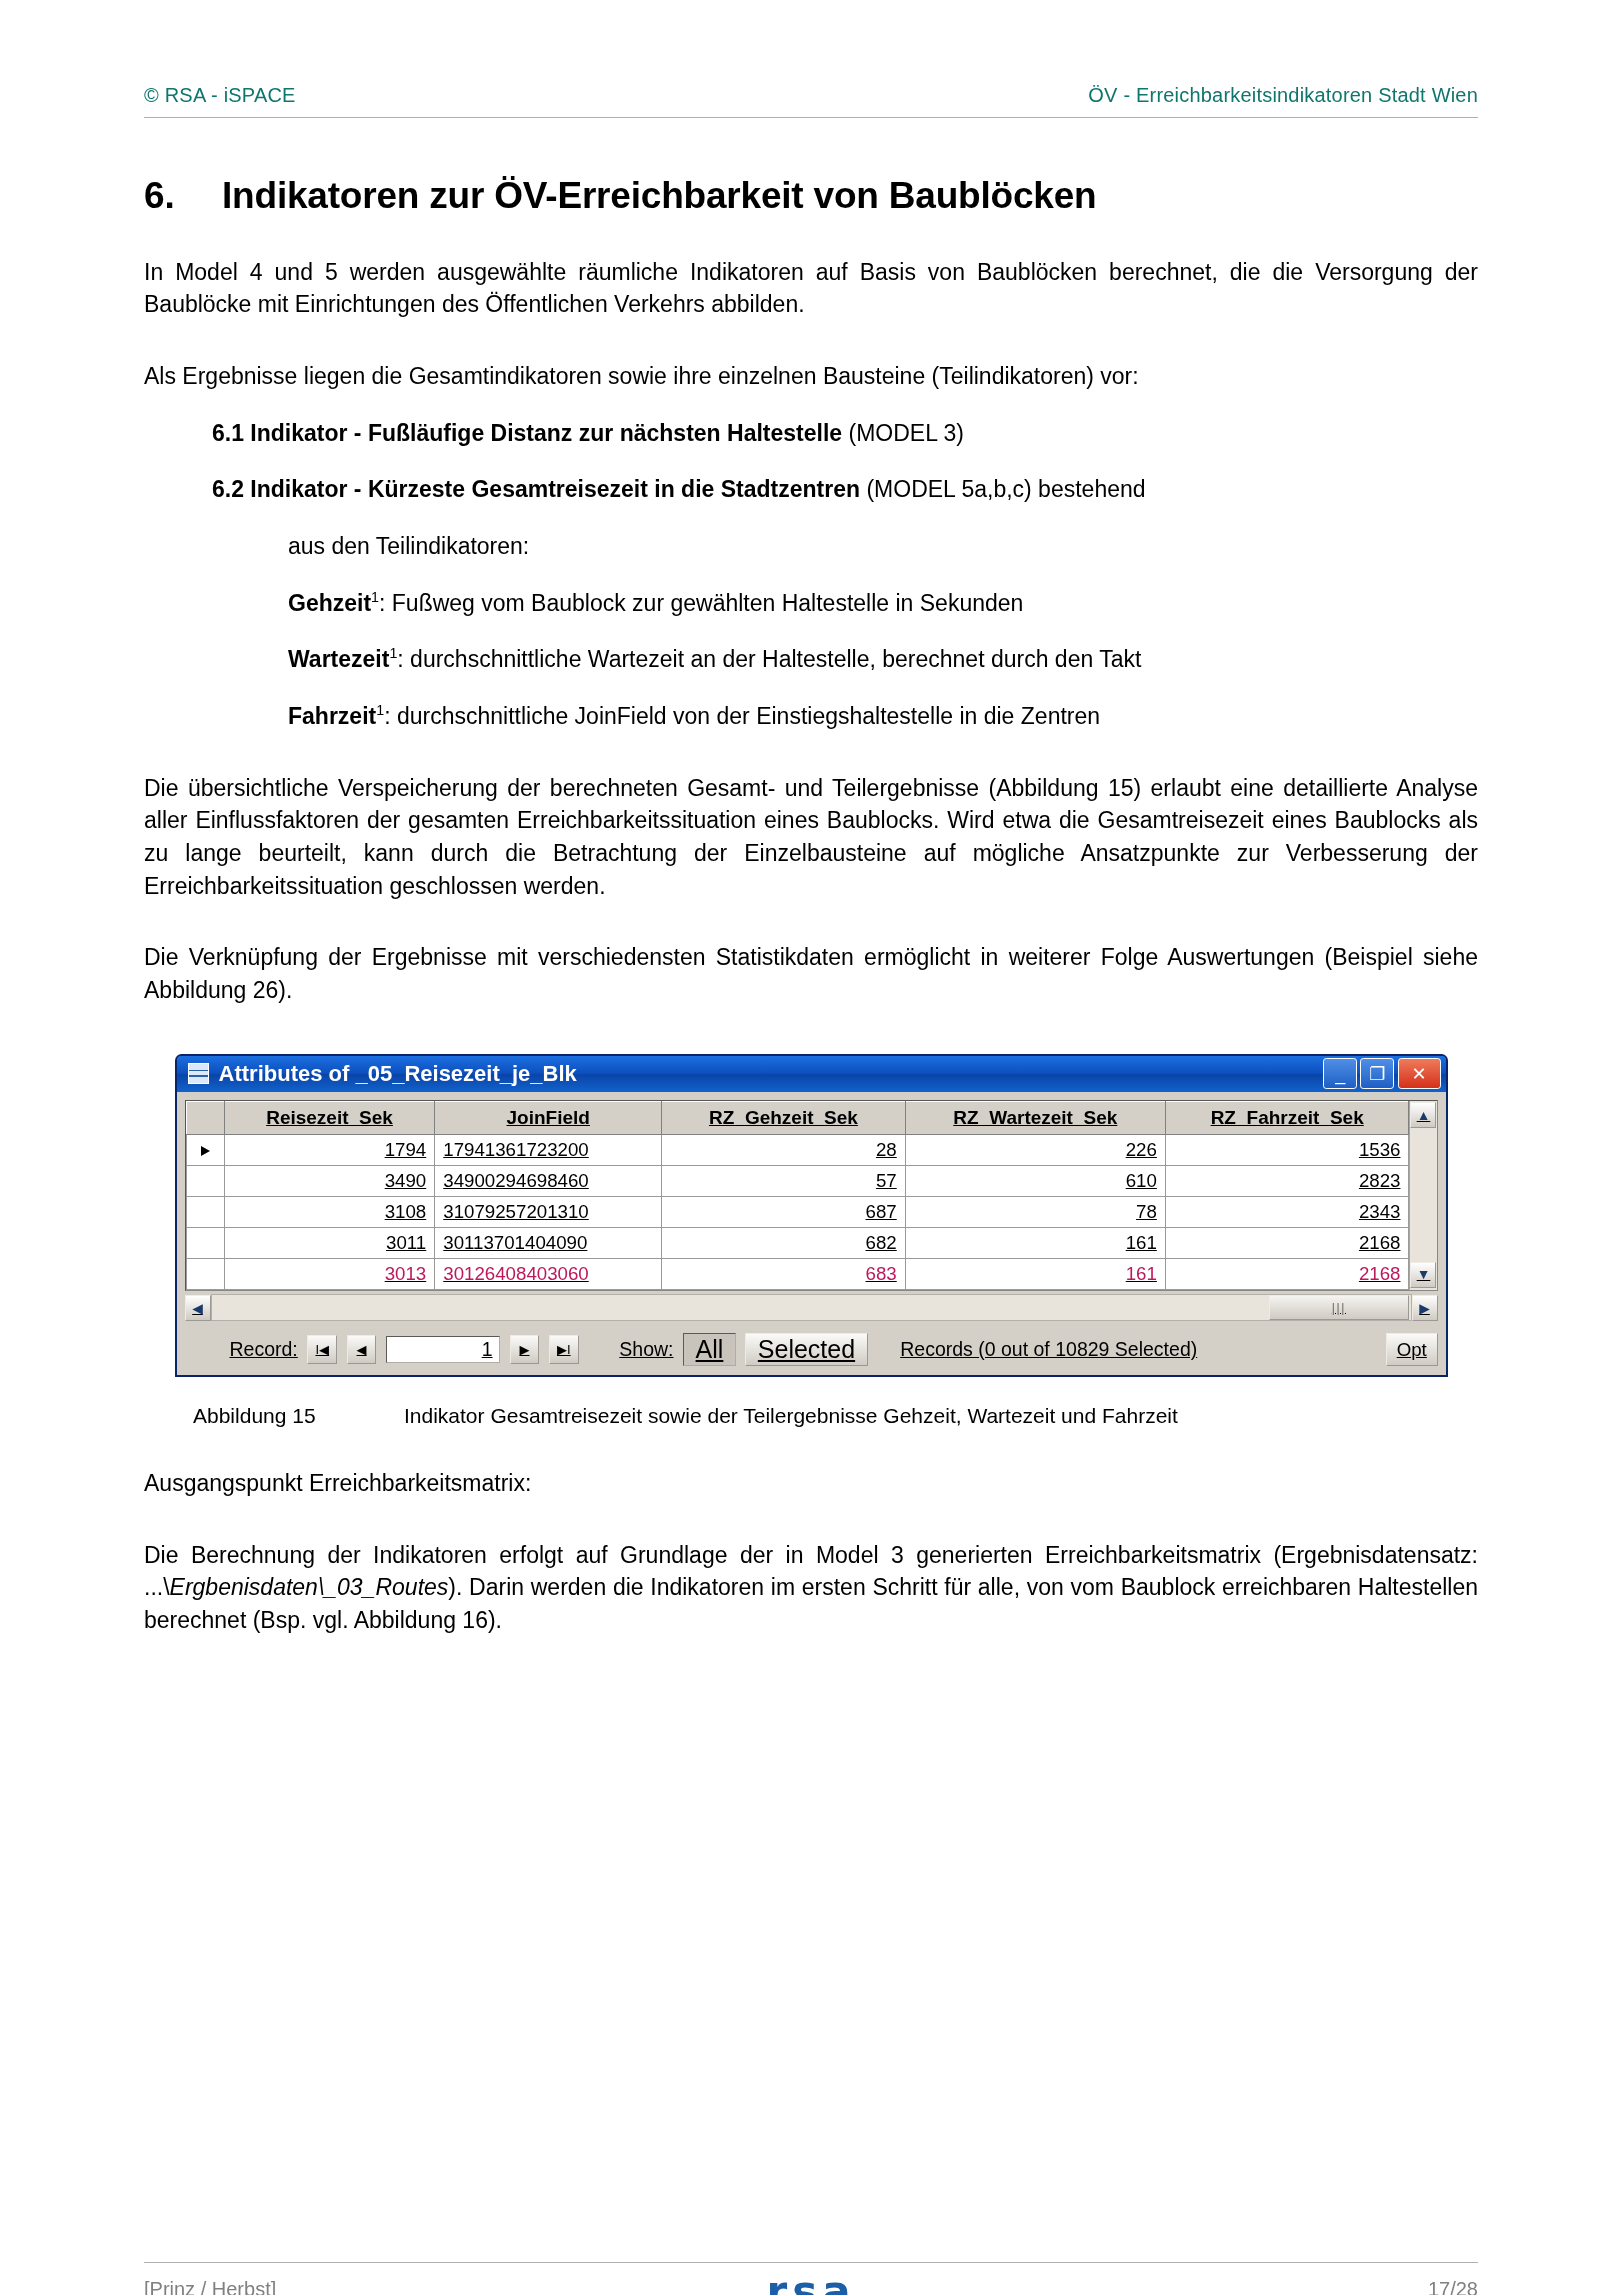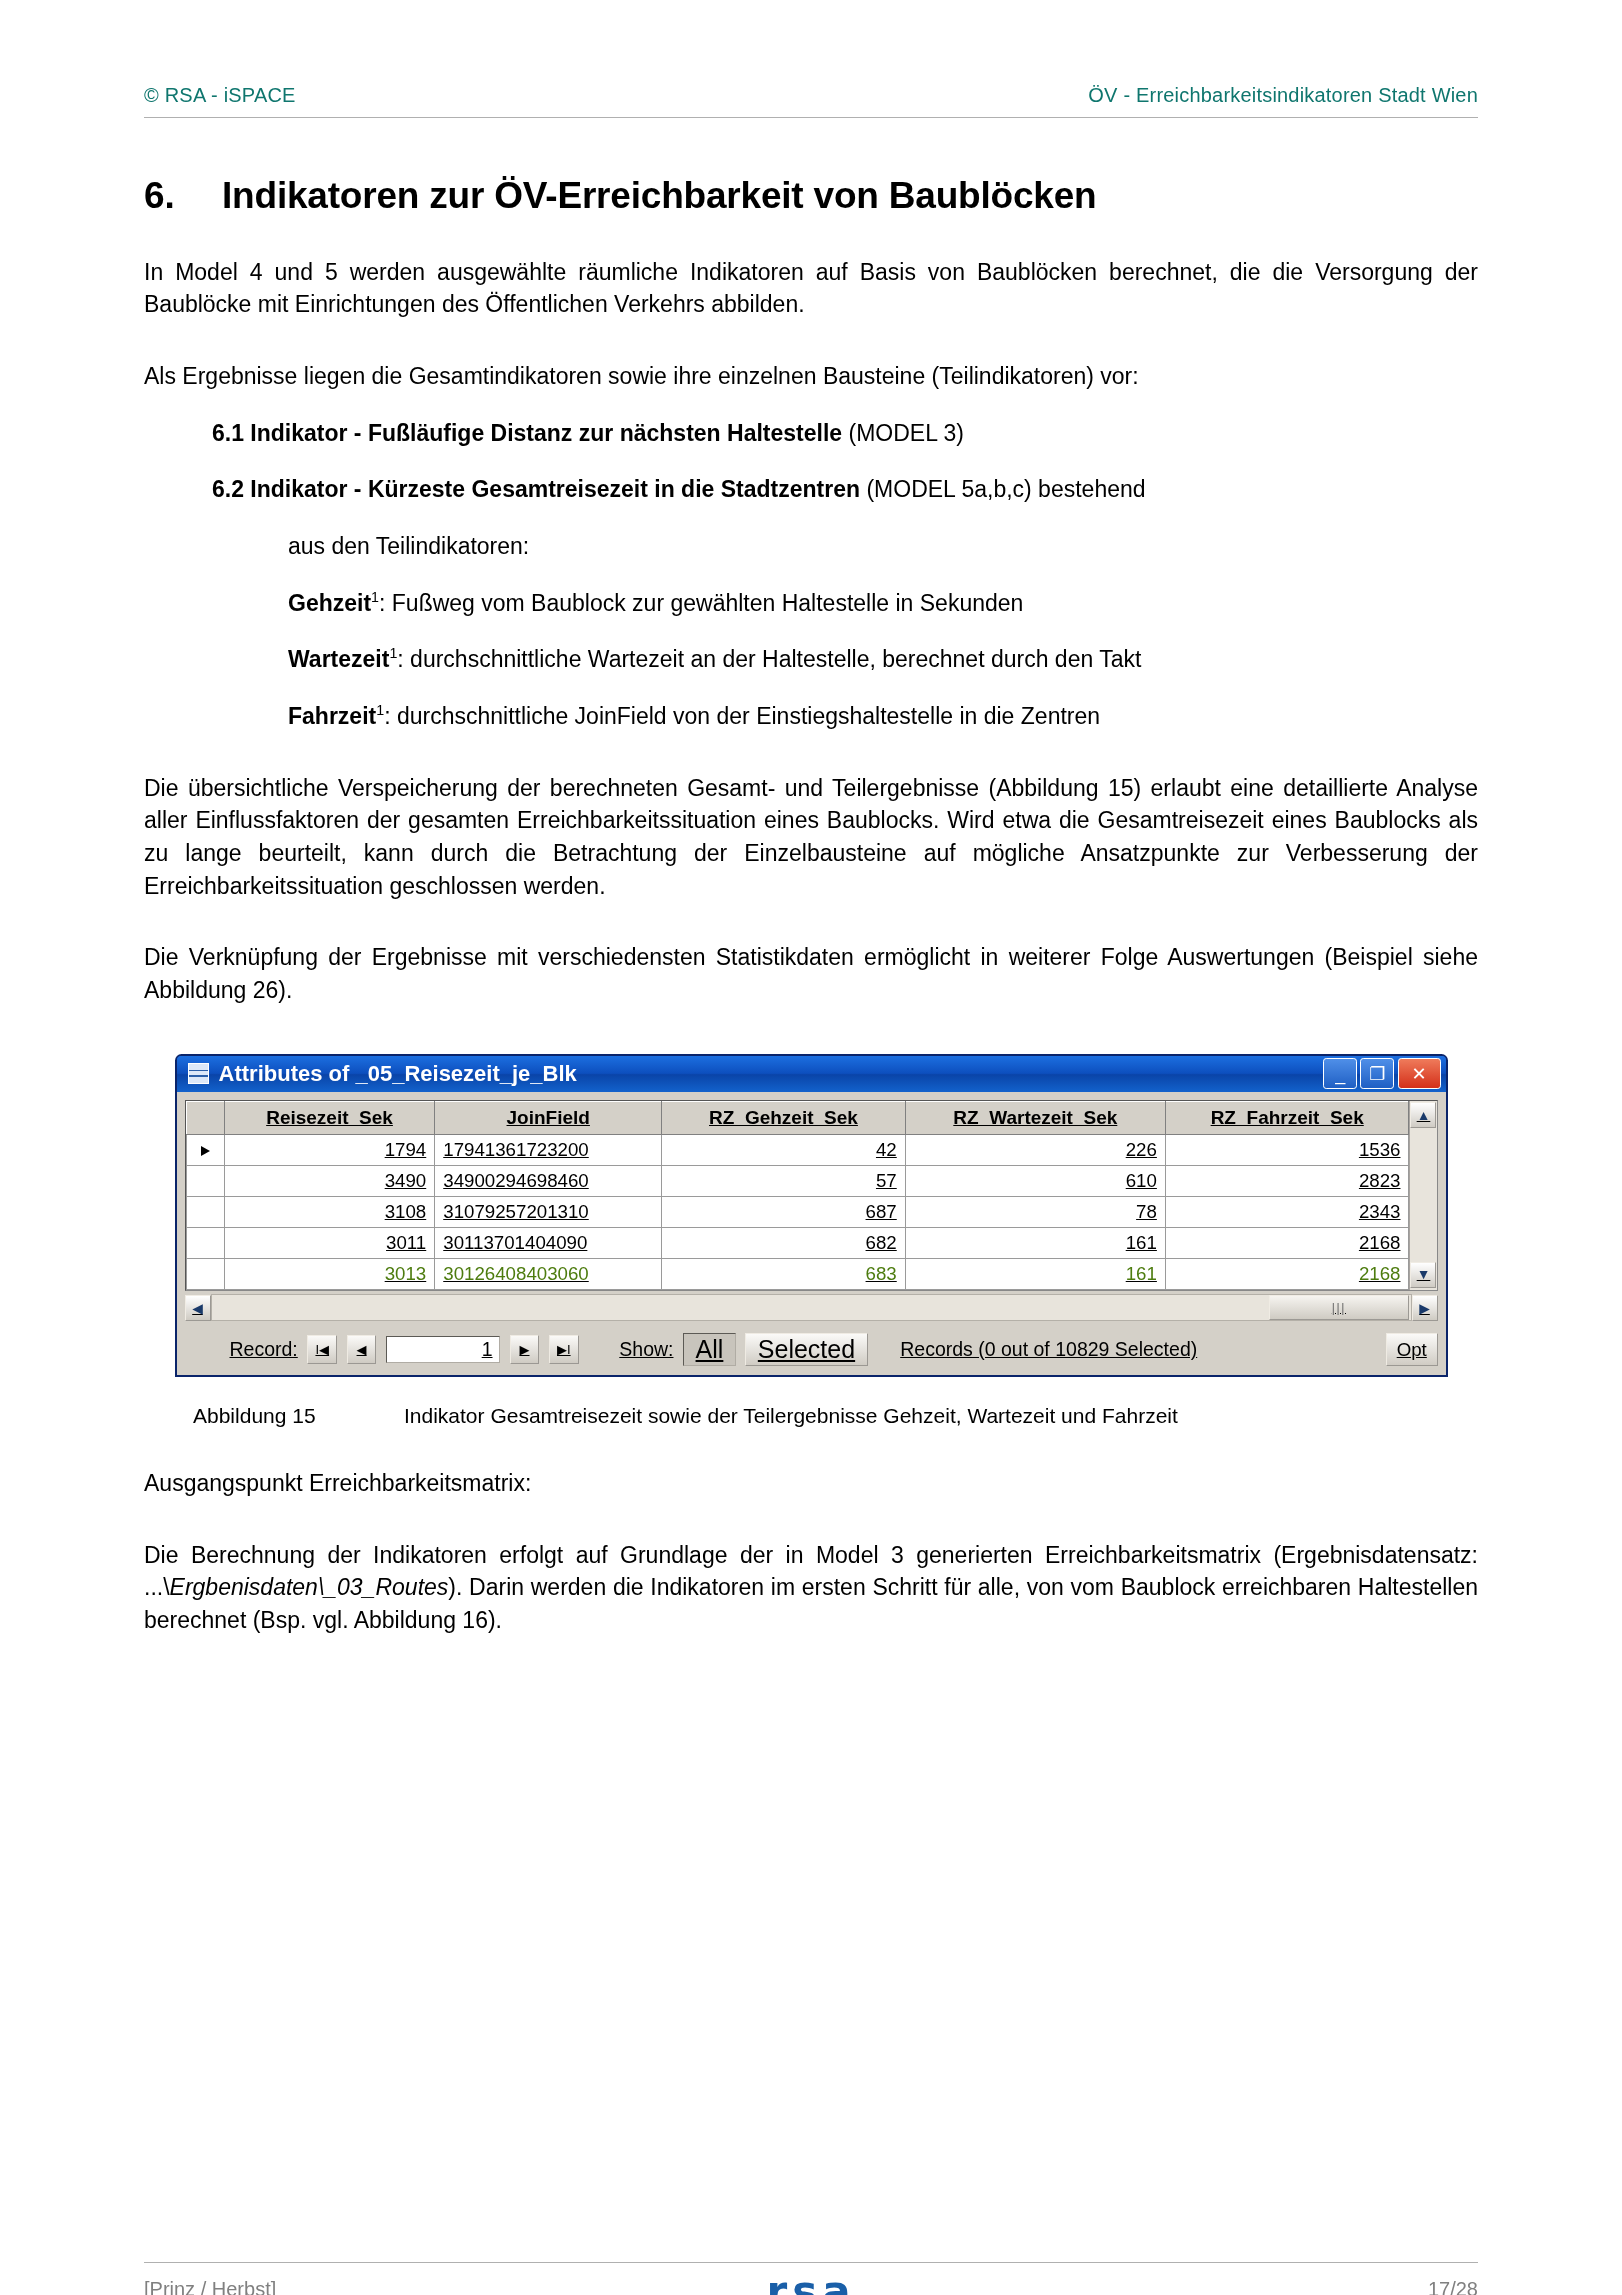--- a/index.html
+++ b/index.html
@@ -190,21 +190,21 @@
     padding: 0;
   }
   th.selhdr { background:#d4d0c8; }
   .rowmark {
     width: 0; height: 0;
     border-left: 9px solid #000;
     border-top: 5.7px solid transparent;
     border-bottom: 5.7px solid transparent;
     display: inline-block;
   }
-  .clip-row td { height: 14.6px; color:#4d7c0f; }
+  .clip-row td { height: 14.6px; color:#be185d; }
   .vscroll {
     width: 27.6px;
     background: #e8e4dc;
     border-left: 1.6px solid #a8a4a0;
     display: flex;
     flex-direction: column;
     justify-content: space-between;
     align-items: center;
     padding: 1.6px 0;
     box-sizing: border-box;
@@ -412,21 +412,21 @@
                 <th>RZ_Gehzeit_Sek</th>
                 <th>RZ_Wartezeit_Sek</th>
                 <th>RZ_Fahrzeit_Sek</th>
               </tr>
             </thead>
             <tbody>
               <tr>
                 <td class="selcell"><span class="rowmark"></span></td>
                 <td class="num">1794</td>
                 <td class="txt">17941361723200</td>
-                <td class="num">42</td>
+                <td class="num">28</td>
                 <td class="num">226</td>
                 <td class="num">1536</td>
               </tr>
               <tr>
                 <td class="selcell"></td>
                 <td class="num">3490</td>
                 <td class="txt">34900294698460</td>
                 <td class="num">57</td>
                 <td class="num">610</td>
                 <td class="num">2823</td>

